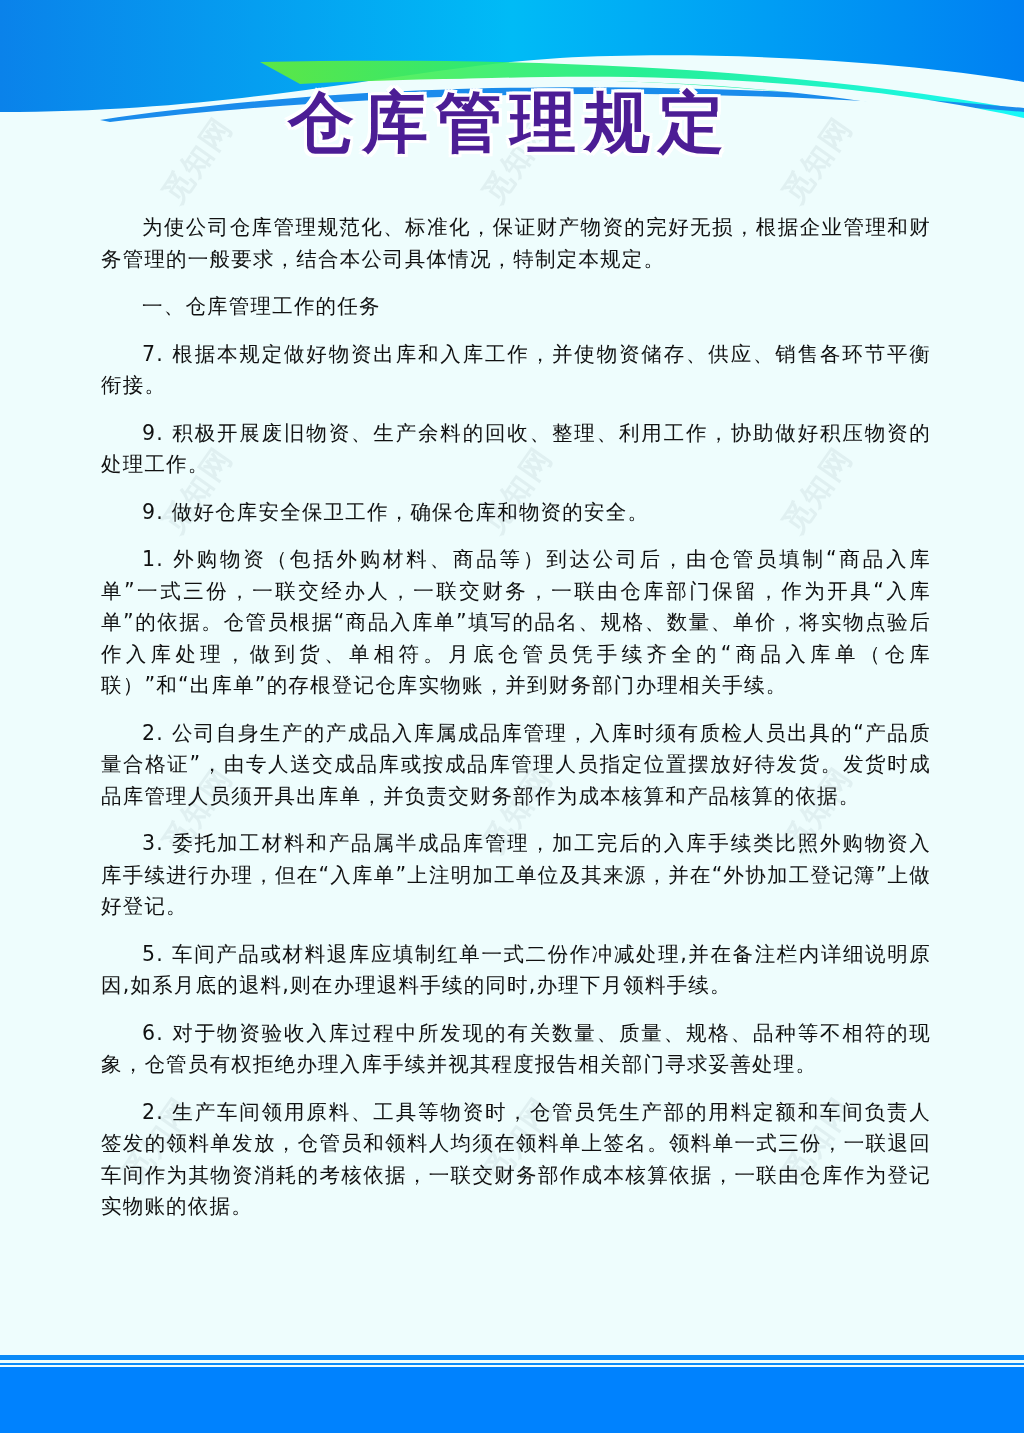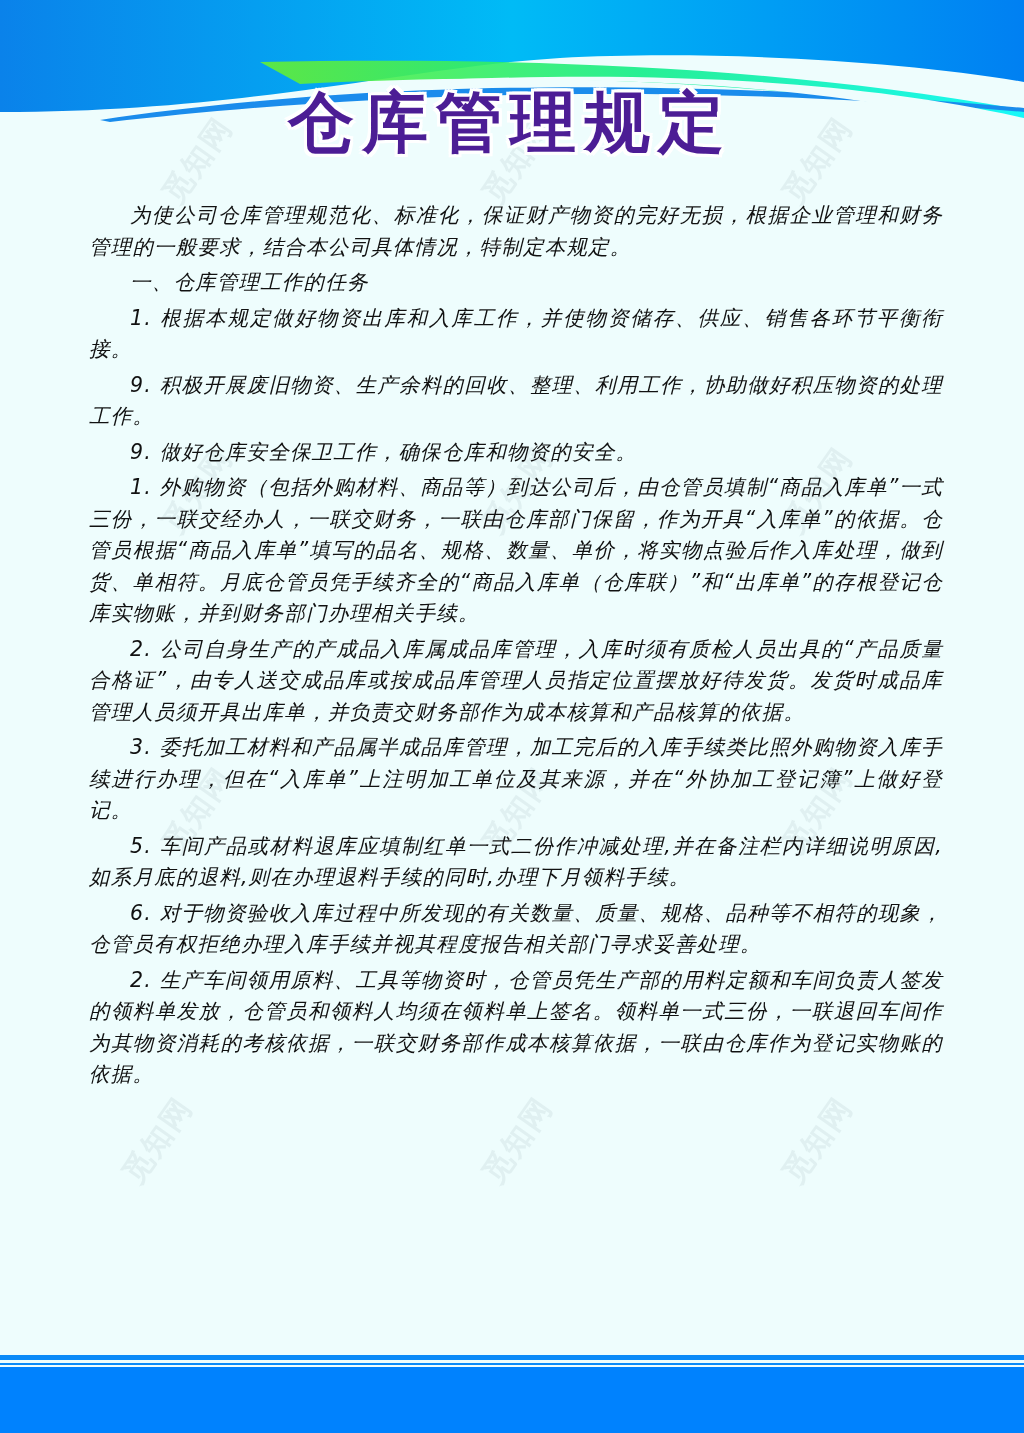--- a/index.html
+++ b/index.html
@@ -18,21 +18,21 @@
     }
     .watermark {
       position: absolute; font-size: 30px; color: rgba(160,185,190,0.18);
       transform: rotate(-55deg); font-weight: bold; letter-spacing: 2px; pointer-events: none;
     }
     .content {
       position: absolute; left: 85px; top: 196px; width: 862px;
       font-size: 20.5px; line-height: 31.5px; letter-spacing: 1.2px;
       text-align: justify;
     }
-    .content p { margin: 4px; text-indent: 2em; font-style: italic; }
+    .content p { margin: 16px; text-indent: 2em; }
     .footer-line1 { position: absolute; left: 0; top: 1355px; width: 1024px; height: 5px; background: #0a8af8; }
     .footer-line2 { position: absolute; left: 0; top: 1363px; width: 1024px; height: 2px; background: #0a8af8; }
     .footer { position: absolute; left: 0; top: 1367px; width: 1024px; height: 66px; background: #0082fe; }
   </style>
 </head>
 <body>
 
 <svg class="header-bg" viewBox="0 0 1024 200" preserveAspectRatio="none">
   <defs>
     <linearGradient id="hg" x1="0" y1="0" x2="1" y2="0">
@@ -63,21 +63,21 @@
 <div class="watermark" style="left:770px;top:790px;">觅知网</div>
 <div class="watermark" style="left:110px;top:1120px;">觅知网</div>
 <div class="watermark" style="left:470px;top:1120px;">觅知网</div>
 <div class="watermark" style="left:770px;top:1120px;">觅知网</div>
 
 <div class="title">仓库管理规定</div>
 
 <div class="content">
   <p>为使公司仓库管理规范化、标准化，保证财产物资的完好无损，根据企业管理和财务管理的一般要求，结合本公司具体情况，特制定本规定。</p>
   <p>一、仓库管理工作的任务</p>
-  <p>1. 根据本规定做好物资出库和入库工作，并使物资储存、供应、销售各环节平衡衔接。</p>
+  <p>7. 根据本规定做好物资出库和入库工作，并使物资储存、供应、销售各环节平衡衔接。</p>
   <p>9. 积极开展废旧物资、生产余料的回收、整理、利用工作，协助做好积压物资的处理工作。</p>
   <p>9. 做好仓库安全保卫工作，确保仓库和物资的安全。</p>
   <p>1.  外购物资（包括外购材料、商品等）到达公司后，由仓管员填制“商品入库单”一式三份，一联交经办人，一联交财务，一联由仓库部门保留，作为开具“入库单”的依据。仓管员根据“商品入库单”填写的品名、规格、数量、单价，将实物点验后作入库处理，做到货、单相符。月底仓管员凭手续齐全的“商品入库单（仓库联）”和“出库单”的存根登记仓库实物账，并到财务部门办理相关手续。</p>
   <p>2.  公司自身生产的产成品入库属成品库管理，入库时须有质检人员出具的“产品质量合格证”，由专人送交成品库或按成品库管理人员指定位置摆放好待发货。发货时成品库管理人员须开具出库单，并负责交财务部作为成本核算和产品核算的依据。</p>
   <p>3.  委托加工材料和产品属半成品库管理，加工完后的入库手续类比照外购物资入库手续进行办理，但在“入库单”上注明加工单位及其来源，并在“外协加工登记簿”上做好登记。</p>
   <p>5.  车间产品或材料退库应填制红单一式二份作冲减处理,并在备注栏内详细说明原因,如系月底的退料,则在办理退料手续的同时,办理下月领料手续。</p>
   <p>6. 对于物资验收入库过程中所发现的有关数量、质量、规格、品种等不相符的现象，仓管员有权拒绝办理入库手续并视其程度报告相关部门寻求妥善处理。</p>
   <p>2.  生产车间领用原料、工具等物资时，仓管员凭生产部的用料定额和车间负责人签发的领料单发放，仓管员和领料人均须在领料单上签名。领料单一式三份，一联退回车间作为其物资消耗的考核依据，一联交财务部作成本核算依据，一联由仓库作为登记实物账的依据。</p>
 </div>
 

